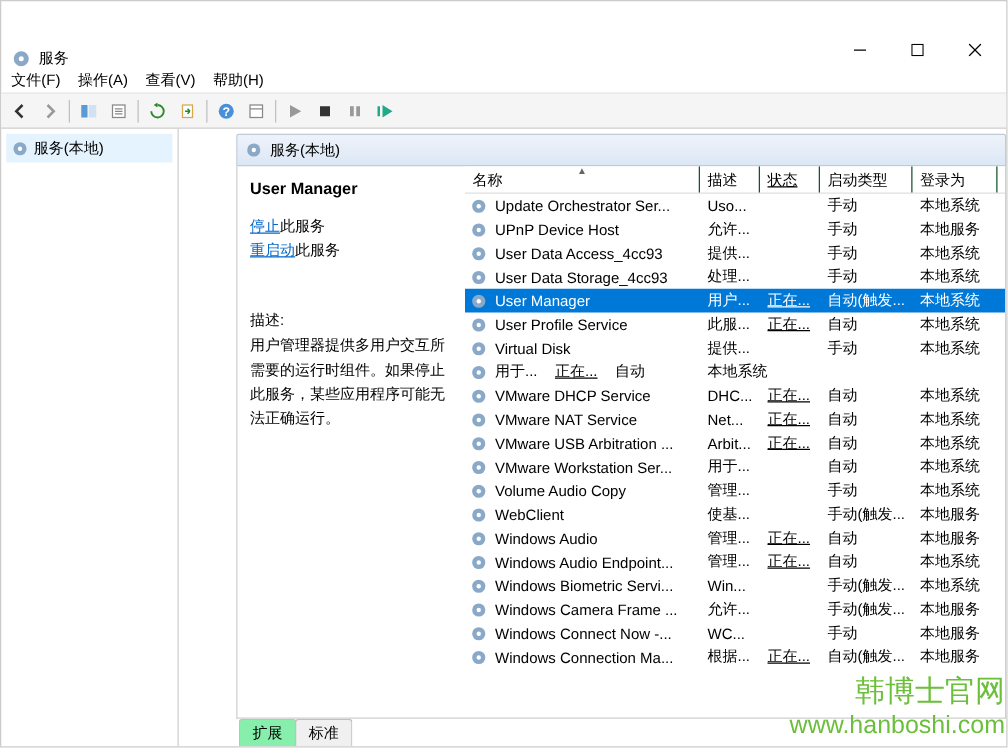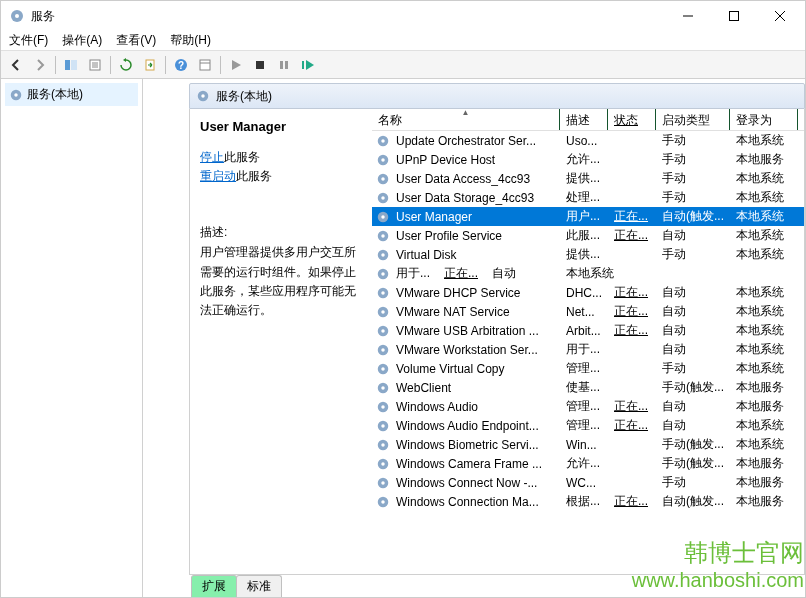--- a/index.html
+++ b/index.html
@@ -1,17 +1,17 @@
 <!DOCTYPE html>
 <html><head>
 <meta charset="utf-8">
 <style>
 * { box-sizing: border-box; margin: 0; padding: 0; }
 body { font-family: "Microsoft YaHei", "Segoe UI", sans-serif; font-size: 12px; background: #fff; width: 806px; height: 598px; overflow: hidden; border: 1px solid #ccc; display: flex; flex-direction: column; }
-.titlebar { height: 30px; display: flex; align-items: center; padding: 0 2px 0 8px; }
+.titlebar { height: 30px; display: flex; align-items: flex-end; padding: 0 2px 0 8px; margin-top: 24px; }
 .titlebar .ticon { width: 16px; height: 16px; margin-right: 6px; }
 .titlebar .ttext { flex: 1; font-size: 12px; }
 .winbtns { display: flex; }
 .winbtn { width: 46px; height: 30px; display: flex; align-items: center; justify-content: center; }
 .menubar { height: 20px; display: flex; gap: 14px; padding: 0 8px; align-items: center; border-bottom: 1px solid #e0e0e0; }
 .toolbar { height: 28px; display: flex; align-items: center; padding: 0 4px; gap: 2px; border-bottom: 1px solid #d0d0d0; background: #f5f5f5; }
 .tbtn { width: 22px; height: 22px; display: flex; align-items: center; justify-content: center; border: 1px solid transparent; }
 .tsep { width: 1px; height: 18px; background: #c0c0c0; margin: 0 2px; }
 .mainarea { flex: 1; display: flex; overflow: hidden; gap: 40px; }
 .leftpane { width: 142px; border-right: 1px solid #d0d0d0; padding: 4px; }
@@ -329,21 +329,21 @@
               <div class="cell col-desc">用于...</div>
               <div class="cell col-status"></div>
               <div class="cell col-start">自动</div>
               <div class="cell col-logon">本地系统</div>
             </div>
             <div class="row">
               <svg class="cicon" viewBox="0 0 16 16">
                 <circle fill="#8aa8c8" cx="8" cy="8" r="6"></circle>
                 <circle cx="8" cy="8" r="2" fill="#fff"></circle>
               </svg>
-              <div class="cell" style="width:170px">Volume Virtual Copy</div>
+              <div class="cell" style="width:170px">Volume Audio Copy</div>
               <div class="cell col-desc">管理...</div>
               <div class="cell col-status"></div>
               <div class="cell col-start">手动</div>
               <div class="cell col-logon">本地系统</div>
             </div>
             <div class="row">
               <svg class="cicon" viewBox="0 0 16 16">
                 <circle fill="#8aa8c8" cx="8" cy="8" r="6"></circle>
                 <circle cx="8" cy="8" r="2" fill="#fff"></circle>
               </svg>

